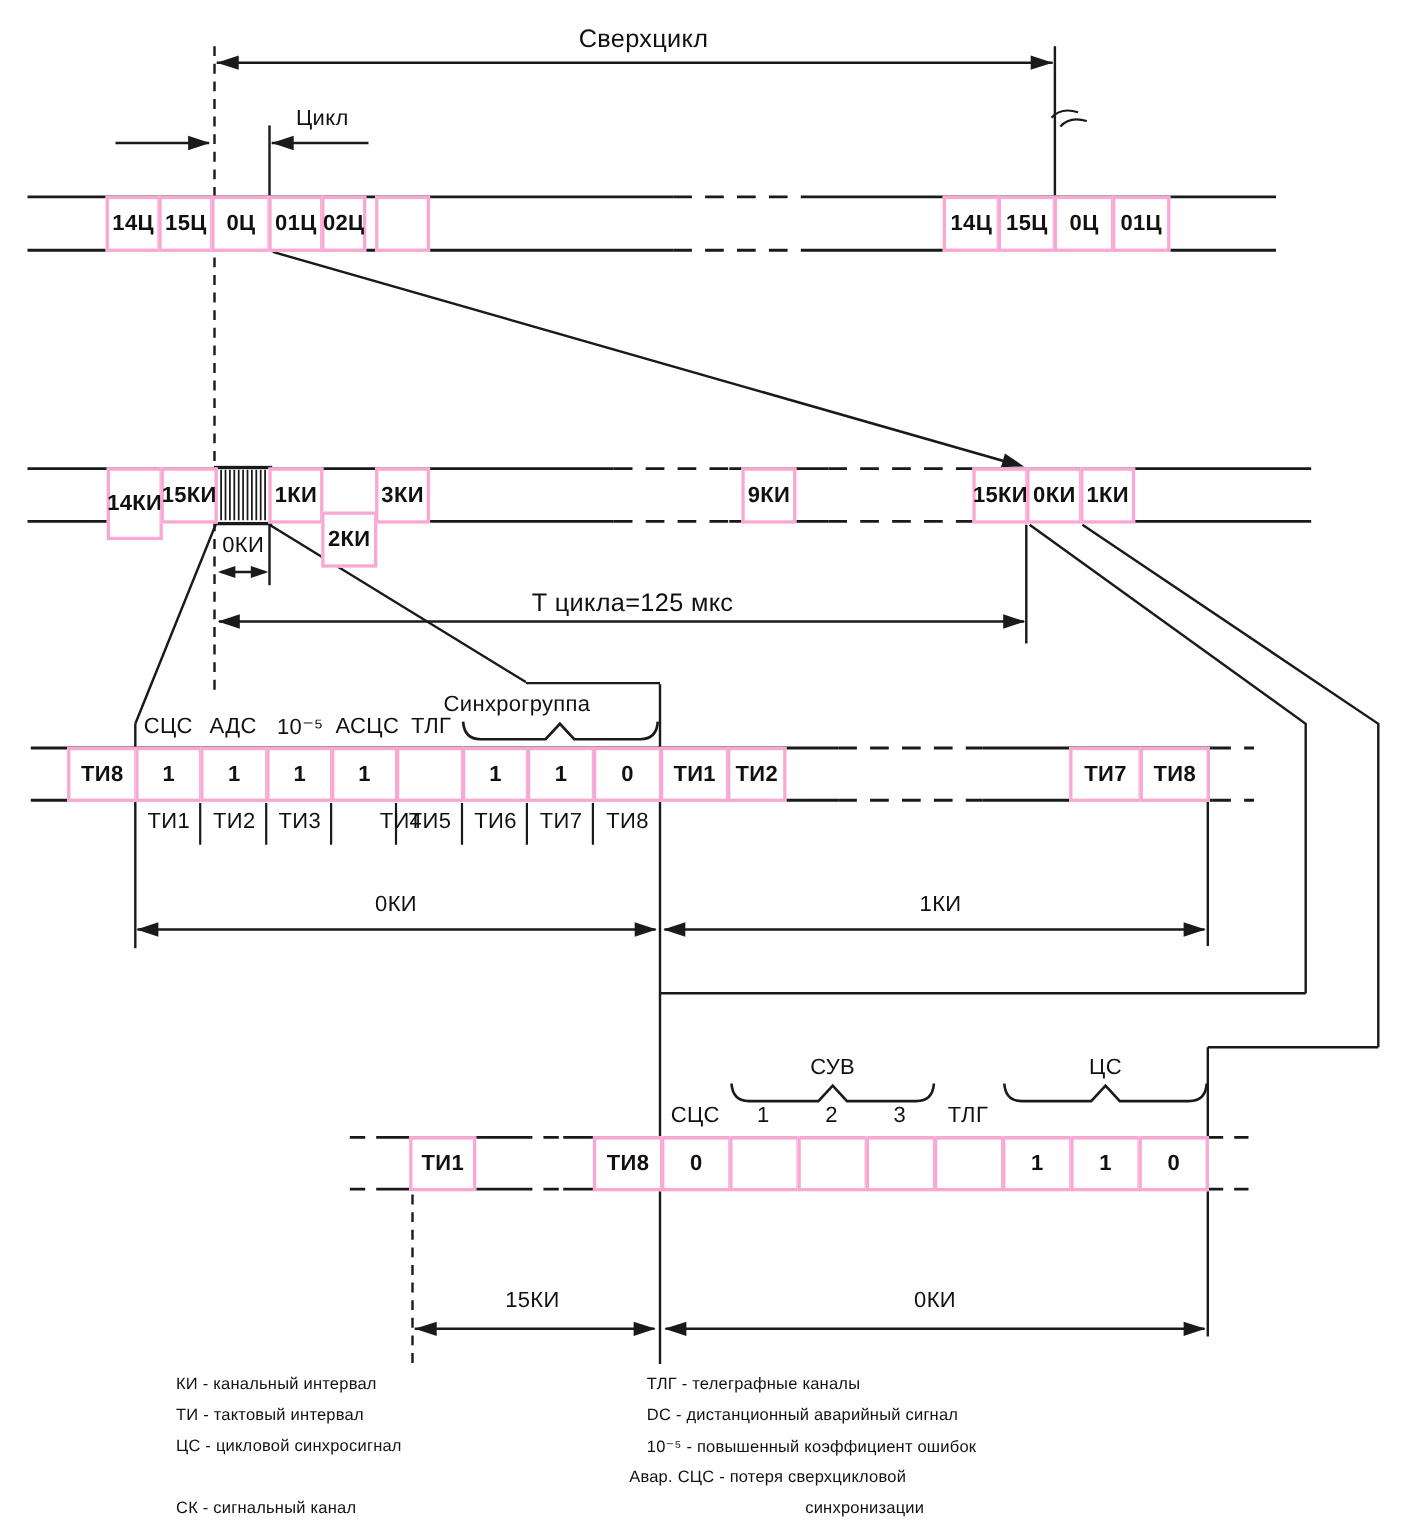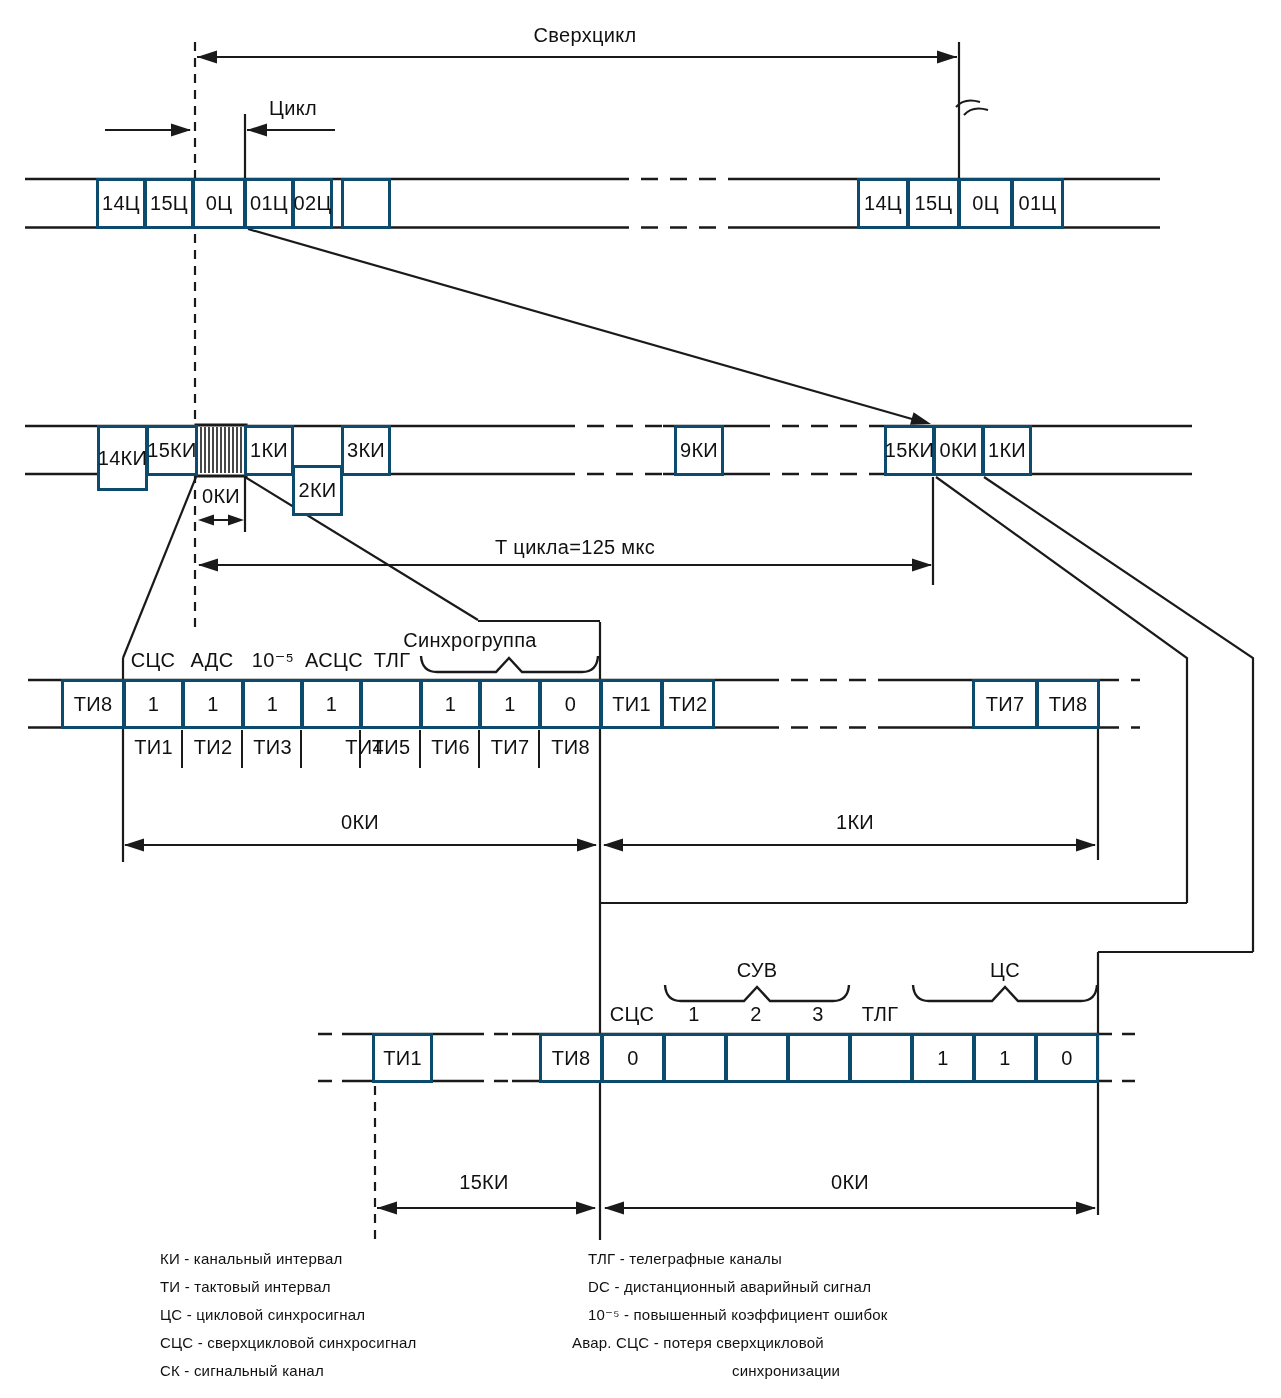--- a/index.html
+++ b/index.html
@@ -1,23 +1,23 @@
 <!DOCTYPE html>
 <html><head>
 <meta charset="utf-8">
 <style>
   html,body{margin:0;padding:0;background:#fff;}
   #stage{position:relative;width:1281px;height:1398px;background:#fff;overflow:hidden;
          font-family:"Liberation Sans","DejaVu Sans",sans-serif;color:#111;}
   #lines{position:absolute;left:0;top:0;}
-  .cell{position:absolute;box-sizing:border-box;background:#fff;border:3px solid #0c4a6e;
-        display:flex;align-items:center;justify-content:center;font-size:20px;letter-spacing:.3px;}
+  .cell{position:absolute;box-sizing:border-box;background:#fff;border:3px solid #f9a8d4;
+        display:flex;align-items:center;justify-content:center;font-size:20px;letter-spacing:.3px;font-weight:bold;}
   .lbl{position:absolute;font-size:20px;letter-spacing:.3px;white-space:nowrap;
        display:flex;align-items:center;justify-content:center;text-align:center;}
-  .big{font-size:20px;}
+  .big{font-size:23px;}
   .legend-line{position:absolute;font-size:15px;letter-spacing:.2px;white-space:nowrap;}
 </style>
 </head>
 <body>
 
 <div id="stage">
 
   <svg id="lines" width="1281" height="1398" viewBox="0 0 1281 1398">
 
     <g stroke="#1a1a1a" stroke-width="2.6" fill="none">
@@ -164,21 +164,20 @@
   <div class="cell" style="left:725px;top:1033px;width:64px;height:50px;"></div>
   <div class="cell" style="left:787px;top:1033px;width:64px;height:50px;"></div>
   <div class="cell" style="left:849px;top:1033px;width:64px;height:50px;"></div>
   <div class="cell" style="left:911px;top:1033px;width:64px;height:50px;">1</div>
   <div class="cell" style="left:973px;top:1033px;width:64px;height:50px;">1</div>
   <div class="cell" style="left:1035px;top:1033px;width:64px;height:50px;">0</div>
 
   <div class="legend-line" style="left:160px;top:1250px;">КИ - канальный интервал</div>
   <div class="legend-line" style="left:160px;top:1278px;">ТИ - тактовый интервал</div>
   <div class="legend-line" style="left:160px;top:1306px;">ЦС - цикловой синхросигнал</div>
-  <div class="legend-line" style="left:160px;top:1334px;">СЦС - сверхцикловой синхросигнал</div>
   <div class="legend-line" style="left:160px;top:1362px;">СК - сигнальный канал</div>
   <div class="legend-line" style="left:588px;top:1250px;">ТЛГ - телеграфные каналы</div>
   <div class="legend-line" style="left:588px;top:1278px;">DC - дистанционный аварийный сигнал</div>
   <div class="legend-line" style="left:588px;top:1306px;">10⁻⁵ - повышенный коэффициент ошибок</div>
   <div class="legend-line" style="left:572px;top:1334px;">Авар. СЦС - потеря сверхцикловой</div>
   <div class="legend-line" style="left:732px;top:1362px;">синхронизации</div>
 
 </div>
 
 </body></html>

